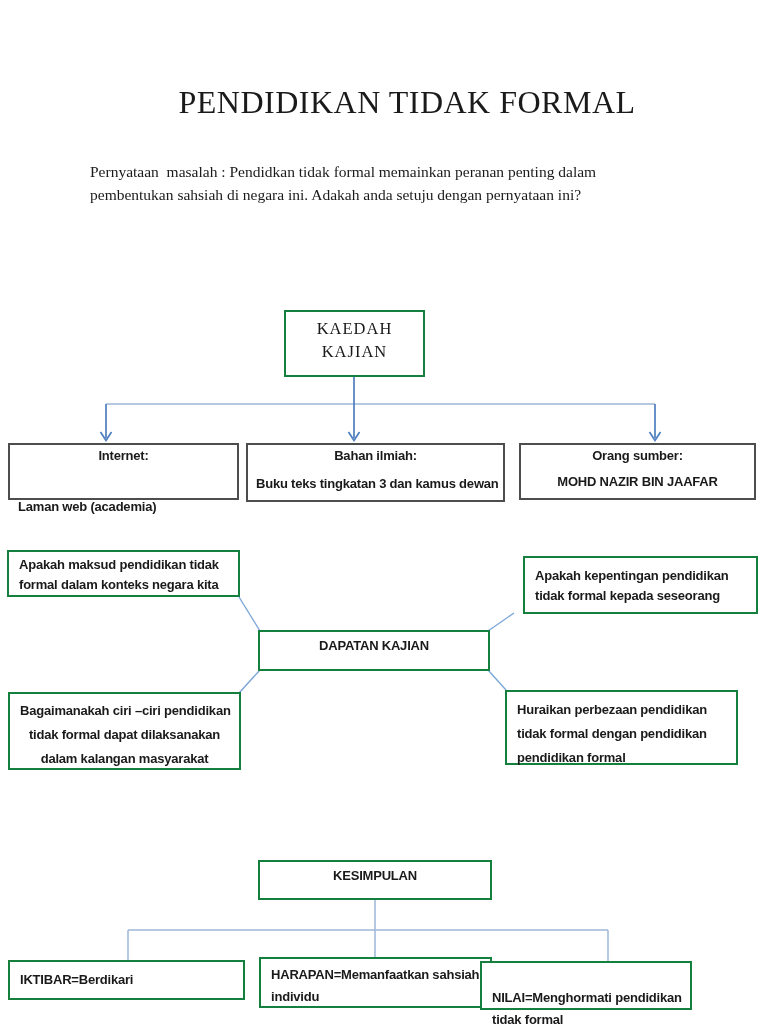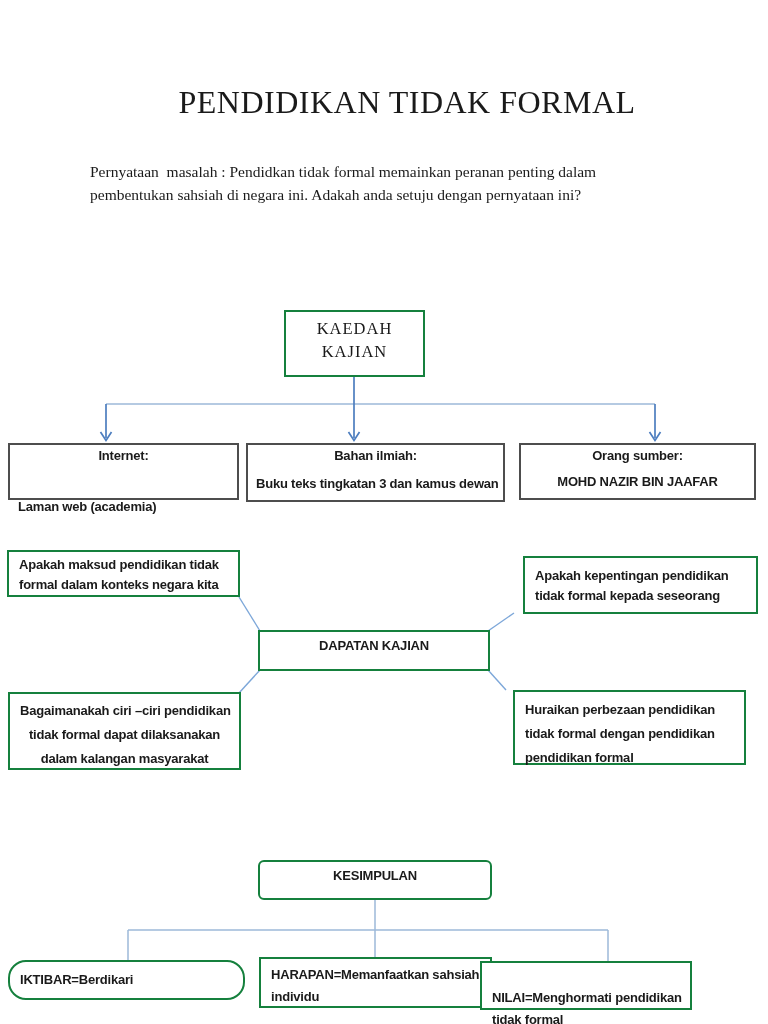--- a/index.html
+++ b/index.html
@@ -43,27 +43,27 @@
   #src-orang    { left:519px; top:443px; width:237px; height:57px; }
   .src-title  { text-align:center; white-space:nowrap; }
   .src-detail { text-align:center; white-space:nowrap; }
   .src-detail.left { text-align:left; }
 
   
   #q-maksud      { left:7px;   top:550px; width:233px; height:47px; padding:3px 10px 0 10px; }
   #q-kepentingan { left:523px; top:556px; width:235px; height:58px; padding:8px 10px 0 10px; }
   #dapatan-box   { left:258px; top:630px; width:232px; height:41px; padding-top:6px; text-align:center; }
   #q-ciri        { left:8px;   top:692px; width:233px; height:78px; padding:5px 10px 0 10px;text-align:center; }
-  #q-perbezaan   { left:505px; top:690px; width:233px; height:75px; padding:6px 15px 0 10px;margin-left:8px; }
+  #q-perbezaan   { left:505px; top:690px; width:233px; height:75px; padding:6px 15px 0 10px; }
   .q-line  { line-height:20px; white-space:nowrap; }
   .q-line3 { line-height:24px; white-space:nowrap; }
 
   
-  #kesimpulan-box { left:258px; top:860px; width:234px; height:40px; padding-top:6px; text-align:center;border-radius:6px; }
-  #c-iktibar { left:8px;   top:960px; width:237px; height:40px; padding:7px 10px 0 10px;border-radius:18px; }
+  #kesimpulan-box { left:258px; top:860px; width:234px; height:40px; padding-top:6px; text-align:center; }
+  #c-iktibar { left:8px;   top:960px; width:237px; height:40px; padding:7px 10px 0 10px; }
   #c-harapan { left:259px; top:957px; width:233px; height:51px; padding:5px 10px 0 10px; }
   #c-nilai   { left:480px; top:961px; width:212px; height:49px; padding:24px 10px 0 10px; }
   .c-line { line-height:22px; white-space:nowrap; }
 </style>
 </head>
 <body>
 
 <div id="canvas">
 
   <div id="doc-title" class="serif">PENDIDIKAN TIDAK FORMAL</div>

